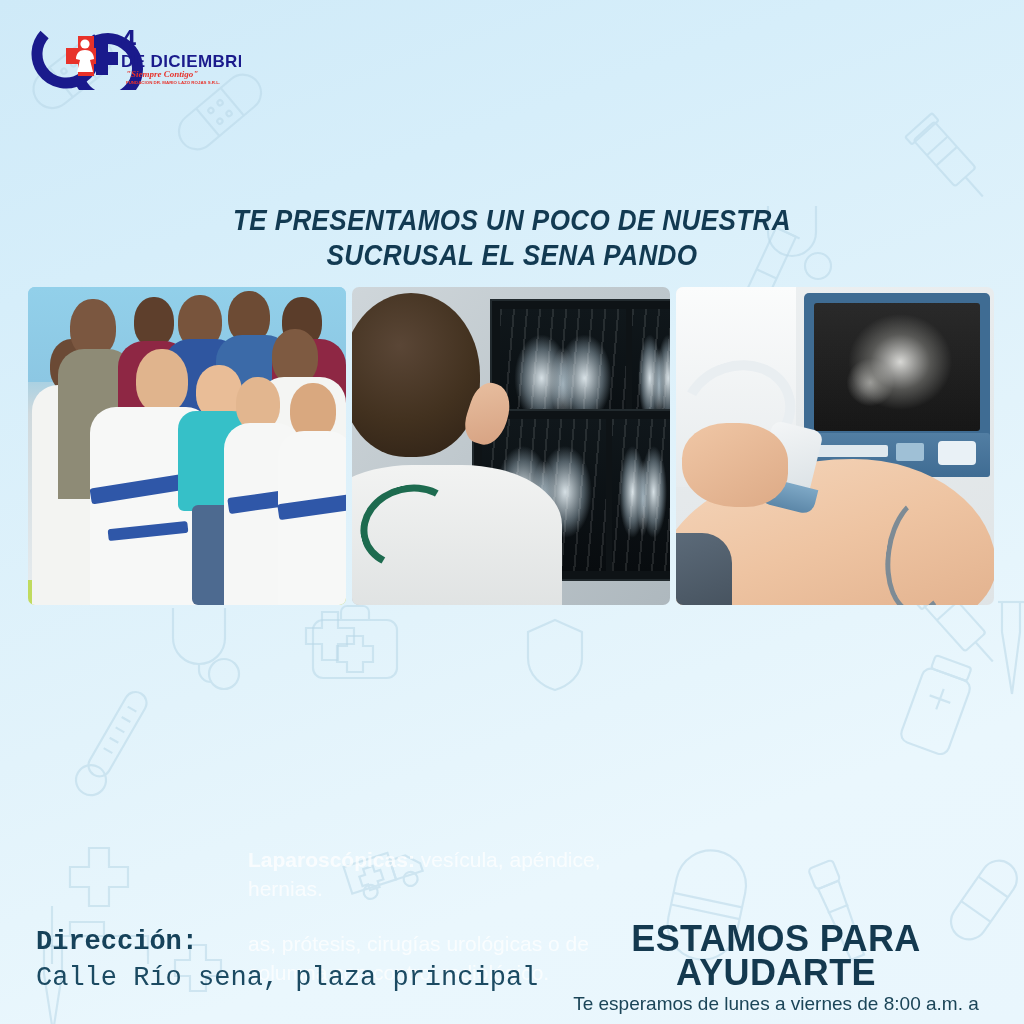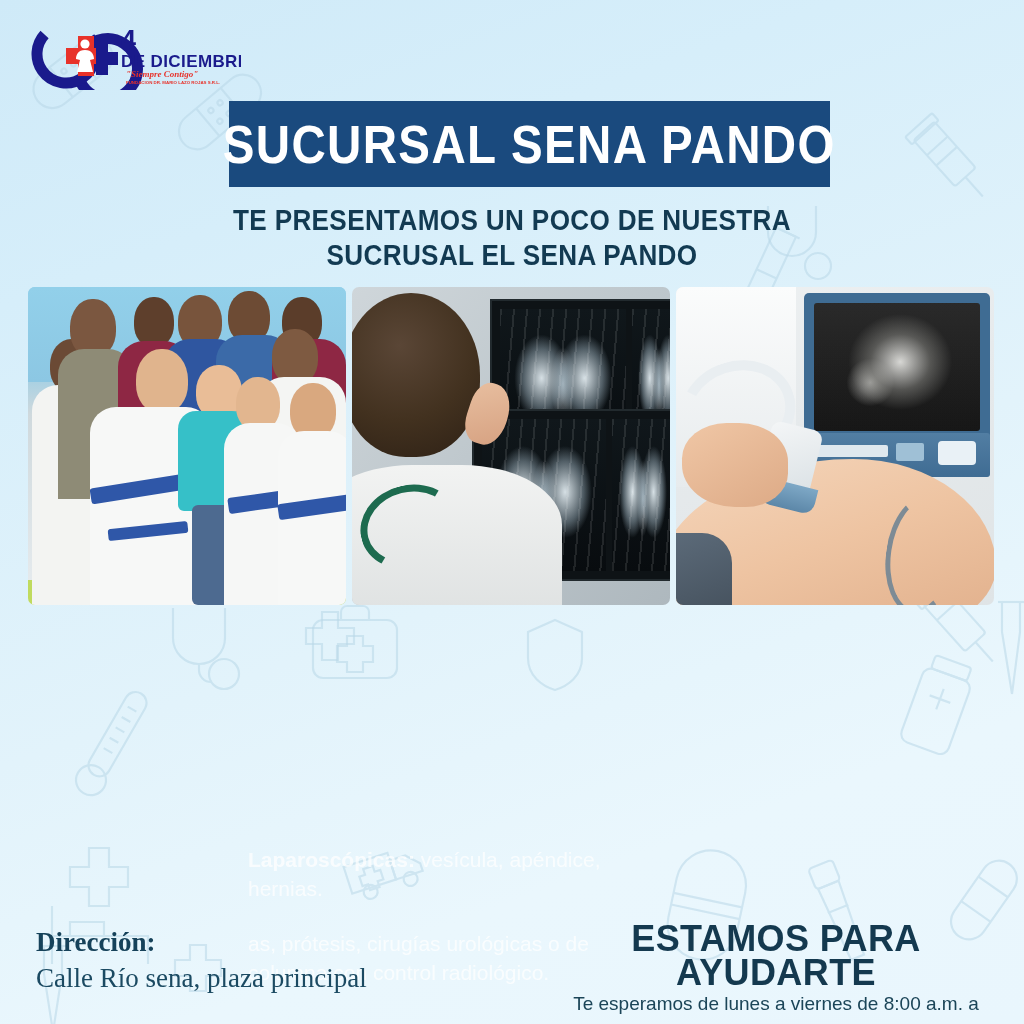--- a/index.html
+++ b/index.html
@@ -73,20 +73,21 @@
     left: 0;
     top: 203px;
     width: 1024px;
     text-align: center;
     color: #123a52;
     font-family: "Liberation Sans Narrow", "Liberation Sans", sans-serif;
     font-weight: bold;
     font-size: 29px;
     line-height: 35px;
     letter-spacing: .4px;
+    font-style: italic;
   }
   .subtitle span { display: block; transform: scaleX(.9); }
 
   
   .photos {
     position: absolute;
     left: 28px;
     top: 287px;
     width: 968px;
     height: 318px;
@@ -250,21 +251,21 @@
   }
   .ghost b { font-weight: bold; }
   .ghost p { margin: 0 0 26px 0; }
 
   
   .address {
     position: absolute;
     left: 36px;
     top: 925px;
     color: #16425a;
-    font-family: Liberation Serif, serif;
+    font-family: Liberation Mono, monospace;
   }
   .address .lbl {
     font-size: 27px;
     font-weight: bold;
     line-height: 34px;
   }
   .address .val {
     font-size: 27px;
     line-height: 38px;
     color: #1b4a62;
@@ -474,23 +475,20 @@
       <text x="95" y="31" font-family="Liberation Sans, sans-serif" font-size="27" font-weight="bold" fill="#1a1a8c">4</text>
 
       <text x="95" y="49" font-family="Liberation Sans, sans-serif" font-size="17" font-weight="bold" fill="#1a1a8c" letter-spacing="0.4">DE DICIEMBRE</text>
 
       <text x="100" y="59" font-family="Liberation Serif, serif" font-size="9" font-style="italic" font-weight="bold" fill="#e8322a">"Siempre Contigo"</text>
 
       <text x="100" y="66" font-family="Liberation Sans, sans-serif" font-size="4.4" font-weight="bold" fill="#e8322a">FUNDACION DR. MARIO LAZO ROJAS S.R.L.</text>
     </svg>
   </div>
 
-  <div class="banner">
-    <div class="banner-text">SUCURSAL SENA PANDO</div>
-  </div>
 
   <div class="subtitle">
     <span>TE PRESENTAMOS UN POCO DE NUESTRA</span>
     <span>SUCRUSAL EL SENA PANDO</span>
   </div>
 
   <div class="photos">
 
     <div class="photo p1">
       <div class="wallband"></div>

